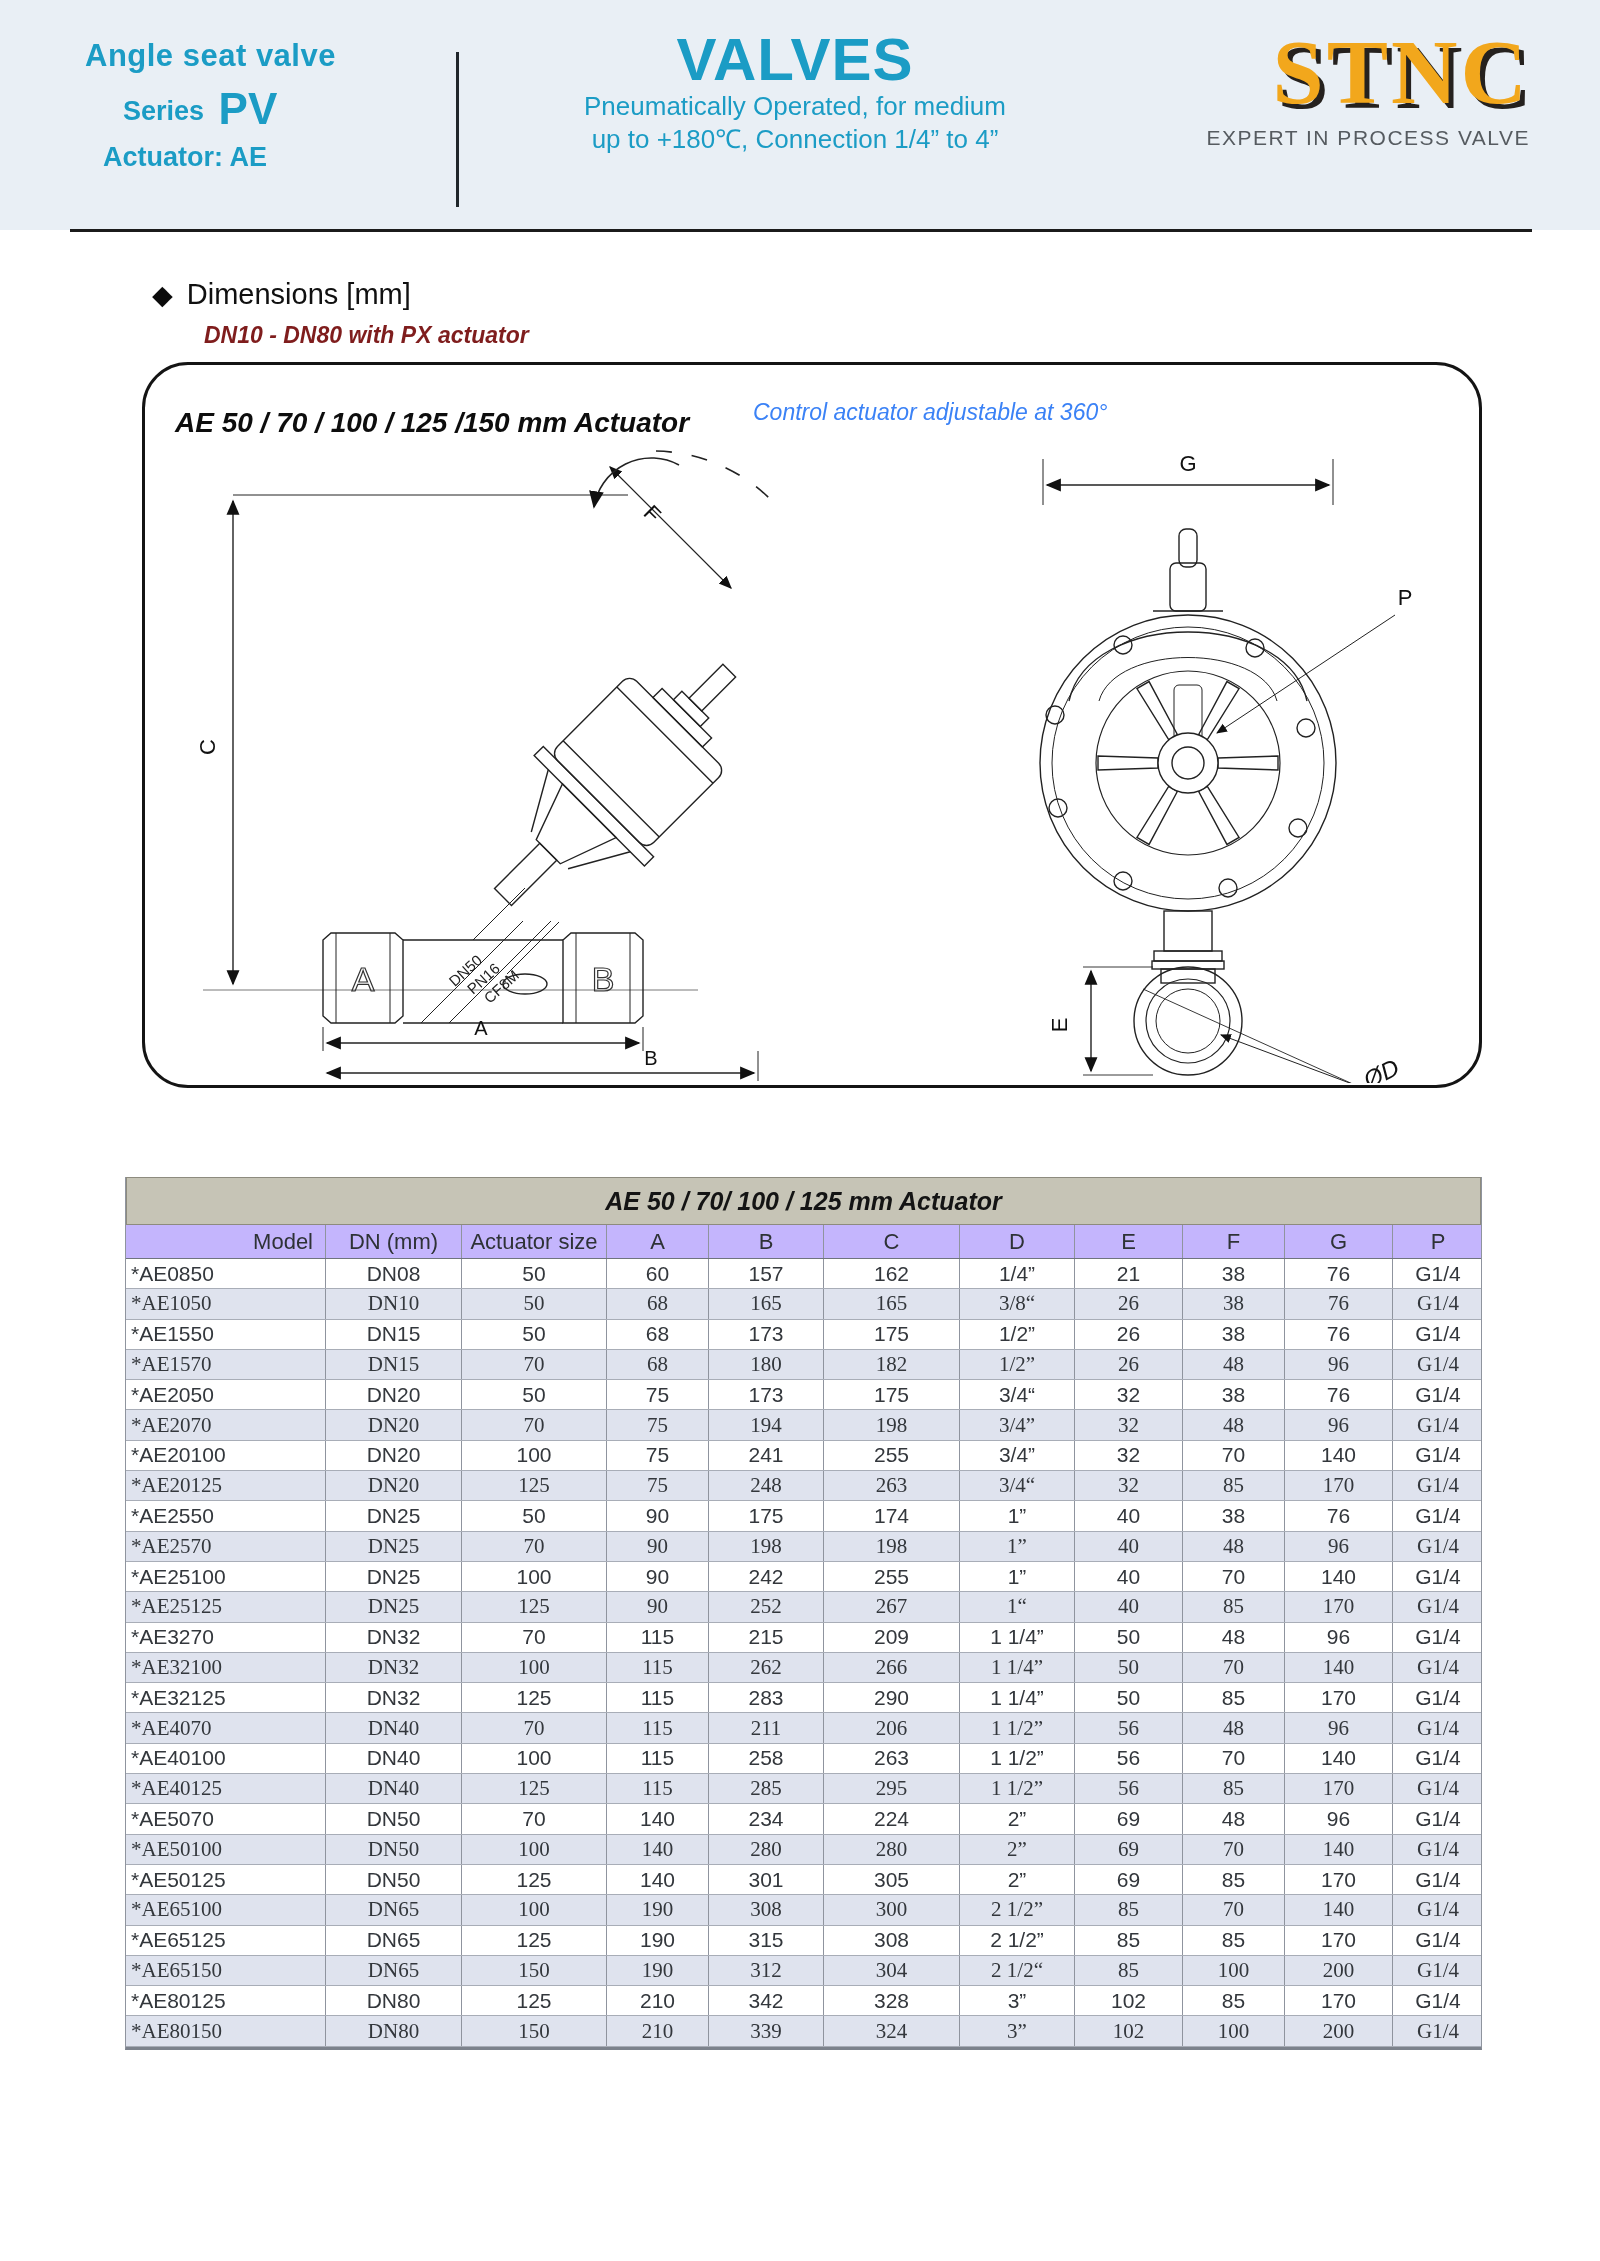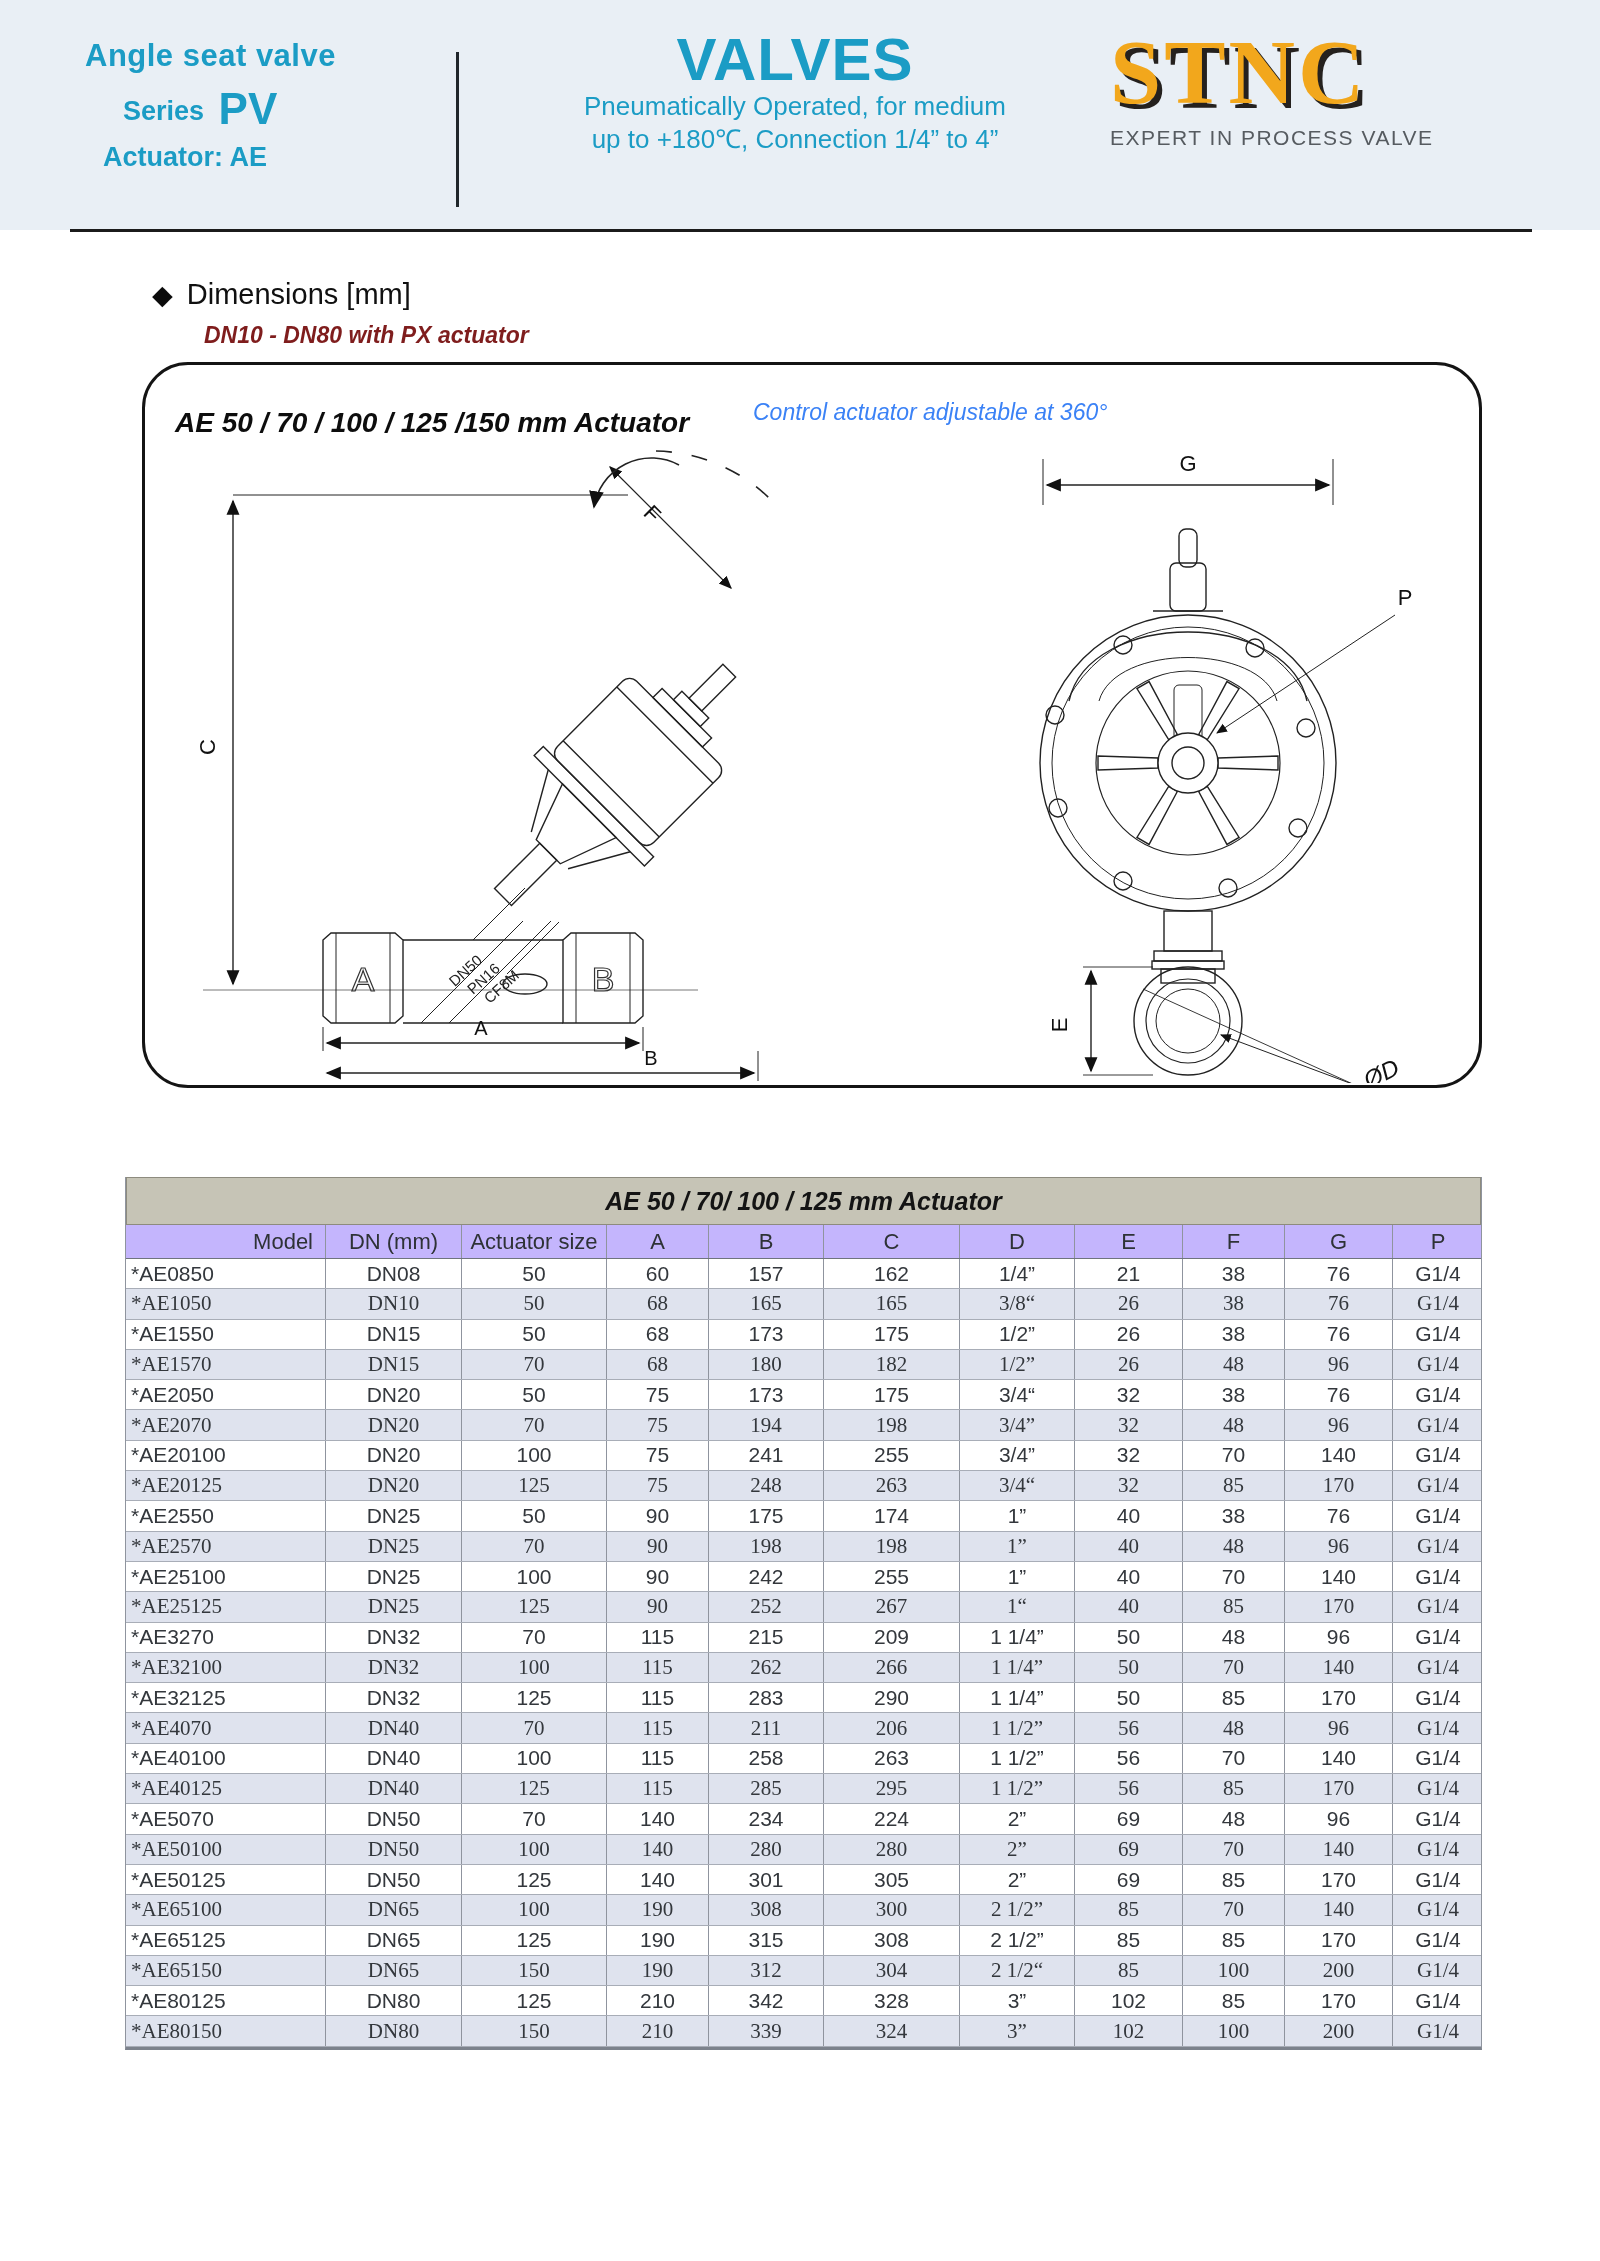--- a/index.html
+++ b/index.html
@@ -11,21 +11,21 @@
   .hdr-left { position:absolute; left:85px; top:38px; width:360px; color:#1b9cc5; }
   .hdr-left .l1 { font-size:31px; font-weight:bold; letter-spacing:0.5px; }
   .hdr-left .l2 { margin:10px 0 6px 38px; font-weight:bold; }
   .hdr-left .l2 .series { font-size:27px; }
   .hdr-left .l2 .pv { font-size:44px; vertical-align:-4px; margin-left:10px; }
   .hdr-left .l3 { margin:8px 0 0 18px; font-size:27px; font-weight:bold; }
   .hdr-divider { position:absolute; left:456px; top:52px; width:3px; height:155px; background:#20262b; }
   .hdr-center { position:absolute; left:470px; top:30px; width:650px; text-align:center; color:#1b9cc5; }
   .hdr-center .valves { font-size:60px; font-weight:bold; letter-spacing:1px; line-height:1.0; }
   .hdr-center .sub { font-size:26px; font-weight:normal; line-height:1.25;text-align:center; }
-  .hdr-logo { position:absolute; left:1110px; top:26px; width:420px; text-align:left; }
+  .hdr-logo { position:absolute; left:1110px; top:26px; width:420px; text-align:right; }
   .hdr-logo .stnc { font-family:"Liberation Serif", serif; font-weight:bold; font-size:92px; line-height:1.0;
                     color:#f2a71c; text-shadow:5px 5px 0 #25211e; letter-spacing:3px; }
   .hdr-logo .tagline { margin-top:8px; font-size:21px; color:#565b60; letter-spacing:1.5px; }
   .hdr-rule { position:absolute; left:70px; top:229px; width:1462px; height:3px; background:#1b1b1b; }
 
   
   .dim-title { position:absolute; left:152px; top:278px; font-size:29px; color:#101010; }
   .dim-title .diamond { font-size:27px; margin-right:14px; color:#0b0b0b; }
   .dim-sub { position:absolute; left:178px; top:322px; font-size:23px; font-weight:bold; font-style:italic; color:#7f1d1d;margin-left:26px; }
 

